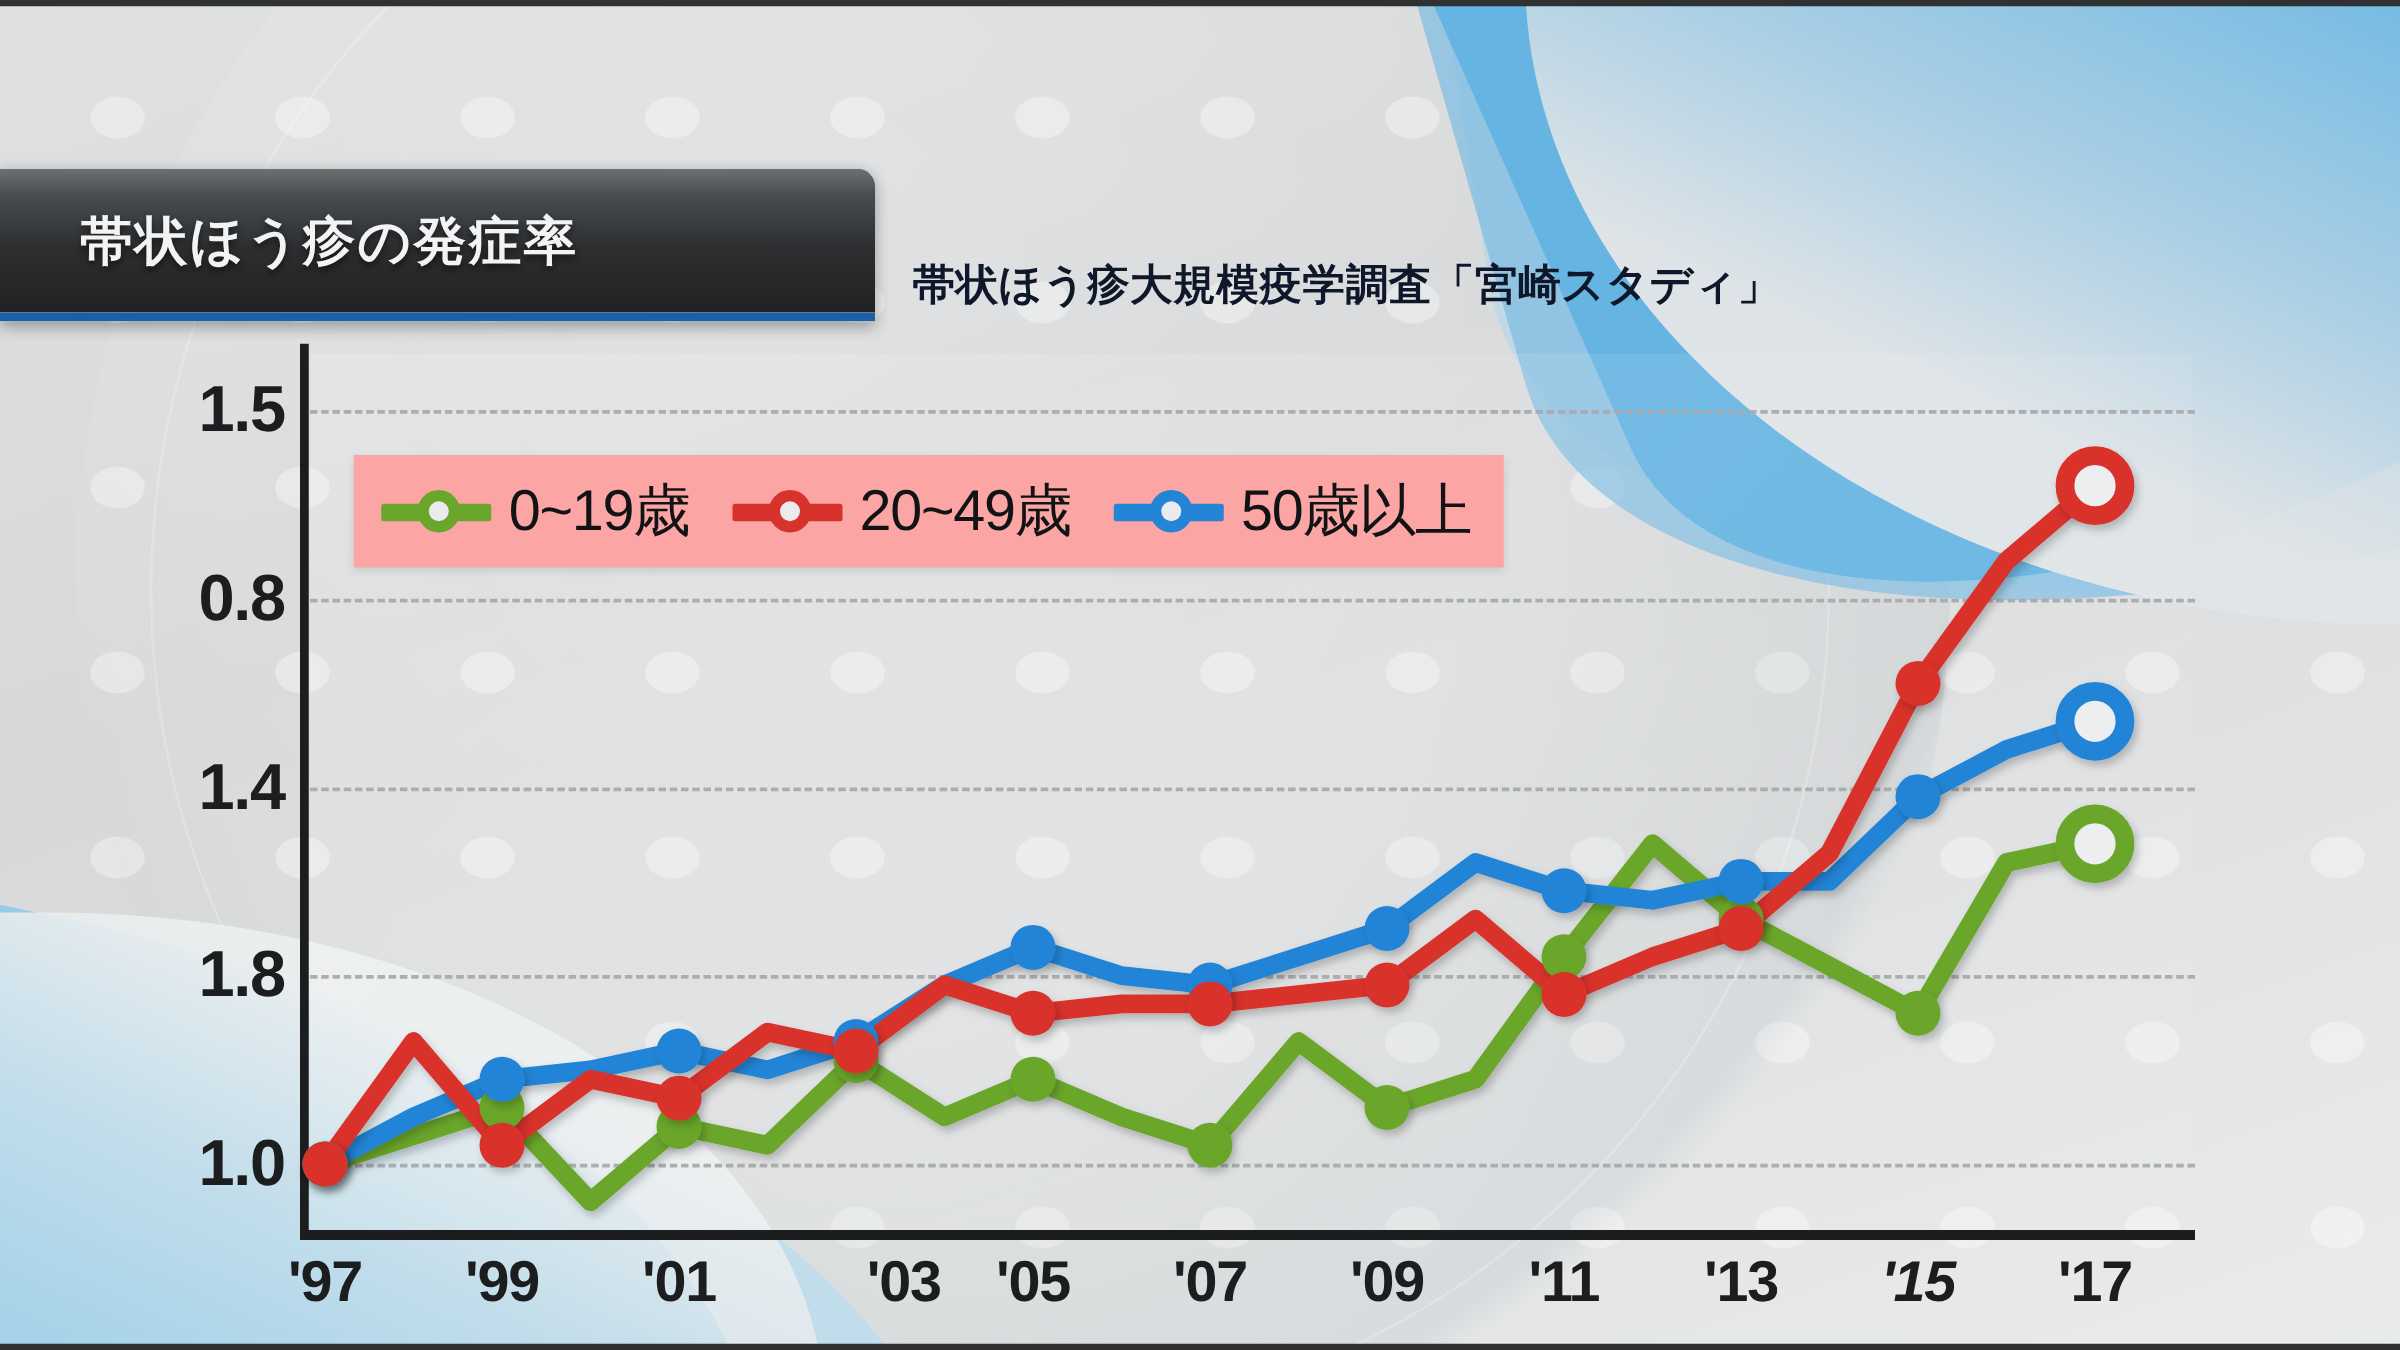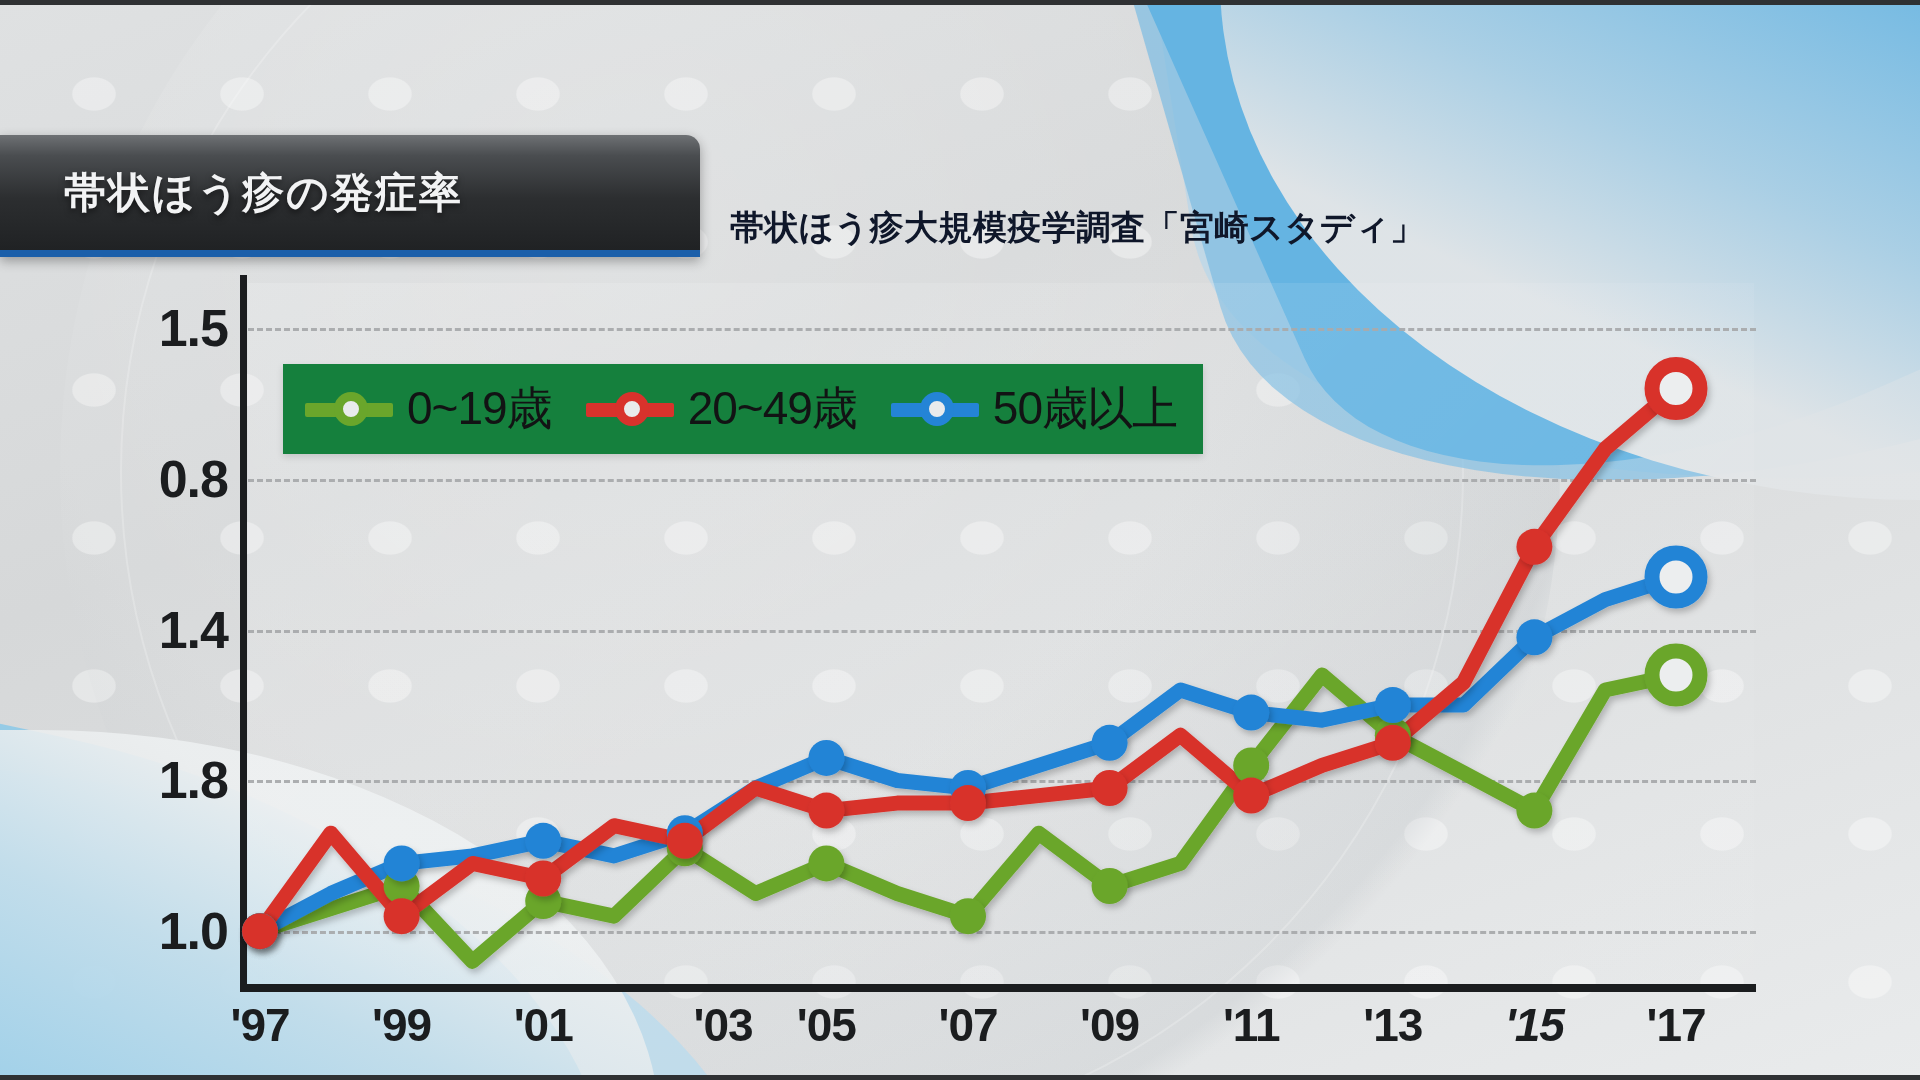--- a/index.html
+++ b/index.html
@@ -117,21 +117,21 @@
     position:absolute;top:998px;
     font-size:46px;font-weight:bold;color:#1b1d1f;
     transform:translateX(-50%);letter-spacing:-1px;
   }
 
   #svg-lines{position:absolute;left:0;top:0;width:1920px;height:1080px;pointer-events:none;}
 
   
   #legend{
     position:absolute;left:283px;top:364px;
-    background:#15803d;
+    background:#fca5a5;
     padding:14px 26px 14px 22px;
     display:flex;align-items:center;gap:34px;
     box-shadow:0 3px 7px rgba(0,0,0,.13);
   }
   .legend-item{display:flex;align-items:center;gap:14px;}
   .legend-mark{position:relative;width:88px;height:34px;display:block;}
   .legend-mark .bar{position:absolute;left:0;top:11px;width:88px;height:14px;border-radius:2px;}
   .legend-mark .ring{
     position:absolute;left:29px;top:0px;width:34px;height:34px;border-radius:50%;
     background:#e9ebec;border:9px solid #000;box-sizing:border-box;

